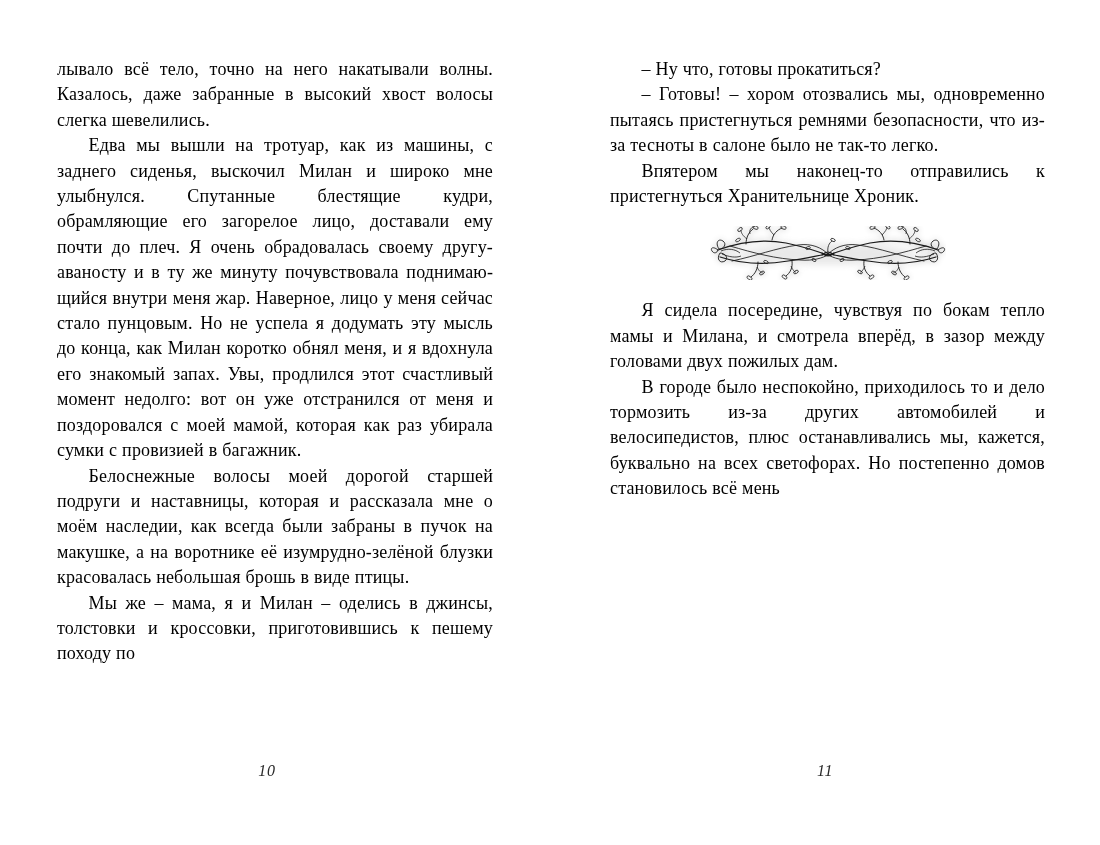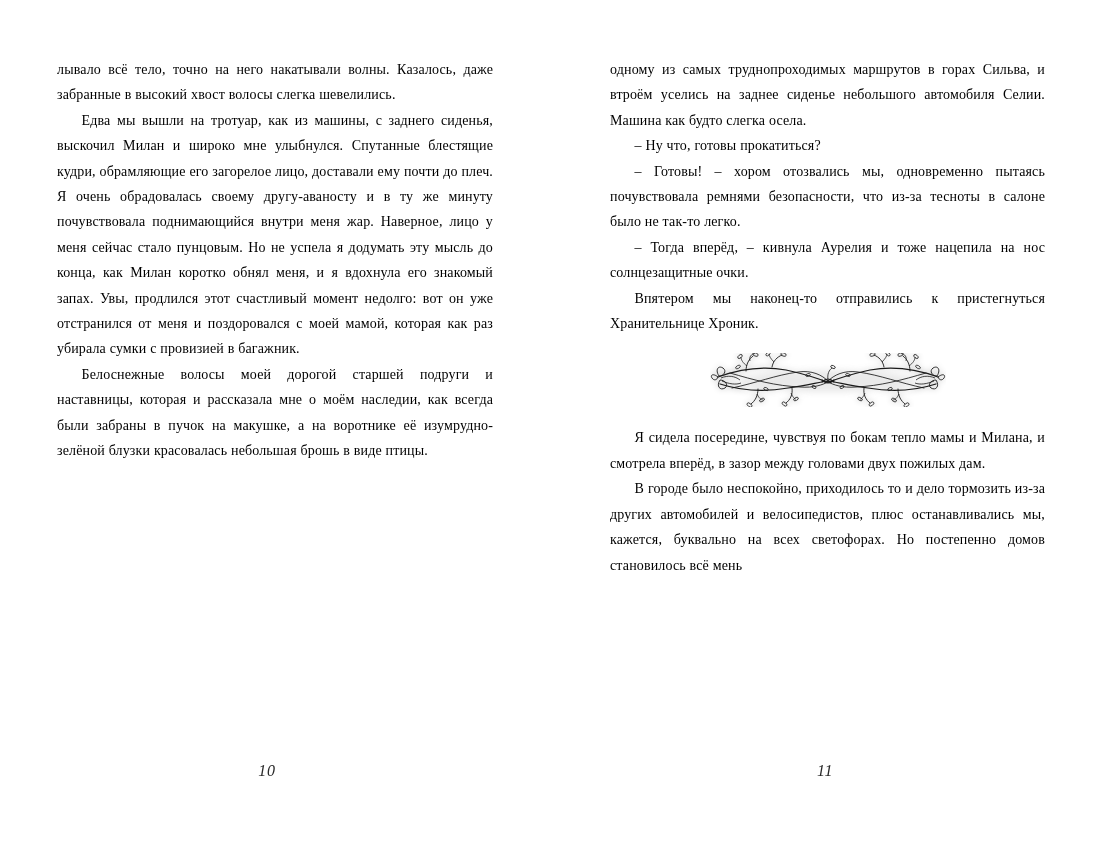--- a/index.html
+++ b/index.html
@@ -29,21 +29,21 @@
     position: absolute;
     top: 0;
     height: 845px;
   }
   .page-left  { left: 0;   width: 550px; }
   .page-right { left: 550px; width: 550px; }
 
   .text-block {
     position: absolute;
     top: 57px;
-    font-size: 14px;
+    font-size: 18px;
     line-height: 25.4px;
     text-align: justify;
     text-justify: inter-word;
     letter-spacing: 0.01em;
     word-spacing: 0.01em;
     hyphens: manual;
   }
   .page-left .text-block {
     left: 57px;
     width: 436px;
@@ -97,30 +97,29 @@
 </head>
 <body>
 
 <div class="spread">
 
   <div class="page page-left">
     <div class="text-block">
       <p class="para cont">лывало всё тело, точно на него накатывали волны. Каза­лось, даже забранные в высокий хвост волосы слегка ше­велились.</p>
       <p class="para">Едва мы вышли на тротуар, как из машины, с заднего сиденья, выскочил Милан и широко мне улыбнулся. Спу­танные блестящие кудри, обрамляющие его загорелое лицо, доставали ему почти до плеч. Я очень обрадовалась своему другу-аваносту и в ту же минуту почувствовала поднимаю­щийся внутри меня жар. Наверное, лицо у меня сейчас ста­ло пунцовым. Но не успела я додумать эту мысль до конца, как Милан коротко обнял меня, и я вдохнула его знакомый запах. Увы, продлился этот счастливый момент недолго: вот он уже отстранился от меня и поздоровался с моей мамой, которая как раз убирала сумки с провизией в багажник.</p>
       <p class="para">Белоснежные волосы моей дорогой старшей подруги и наставницы, которая и рассказала мне о моём наследии, как всегда были забраны в пучок на макушке, а на ворот­нике её изумрудно-зелёной блузки красовалась небольшая брошь в виде птицы.</p>
+      <p class="para">Мы же – мама, я и Милан – оделись в джинсы, тол­стовки и кроссовки, приготовившись к пешему походу по</p>
     </div>
     <div class="folio">10</div>
   </div>
 
   <div class="page page-right">
     <div class="text-block">
-      <p class="para cont">одному из самых труднопроходимых маршрутов в горах Сильва, и втроём уселись на заднее сиденье небольшого автомобиля Селии. Машина как будто слегка осела.</p>
       <p class="para">– Ну что, готовы прокатиться?</p>
-      <p class="para">– Готовы! – хором отозвались мы, одновременно пыта­ясь почувствовала ремнями безопасности, что из-за тес­ноты в салоне было не так-то легко.</p>
-      <p class="para">– Тогда вперёд, – кивнула Аурелия и тоже нацепила на нос солнцезащитные очки.</p>
+      <p class="para">– Готовы! – хором отозвались мы, одновременно пыта­ясь пристегнуться ремнями безопасности, что из-за тес­ноты в салоне было не так-то легко.</p>
       <p class="para">Впятером мы наконец-то отправились к пристегнуться Хранительнице Хроник.</p>
 
       <div class="ornament-wrap">
         <svg class="ornament" width="236" height="54" viewBox="0 0 236 54" xmlns="http://www.w3.org/2000/svg">
           <defs>
             <filter id="soft" x="-30%" y="-60%" width="160%" height="220%">
               <feGaussianBlur in="SourceGraphic" stdDeviation="3.1"></feGaussianBlur>
             </filter>
             <g id="half">
 

